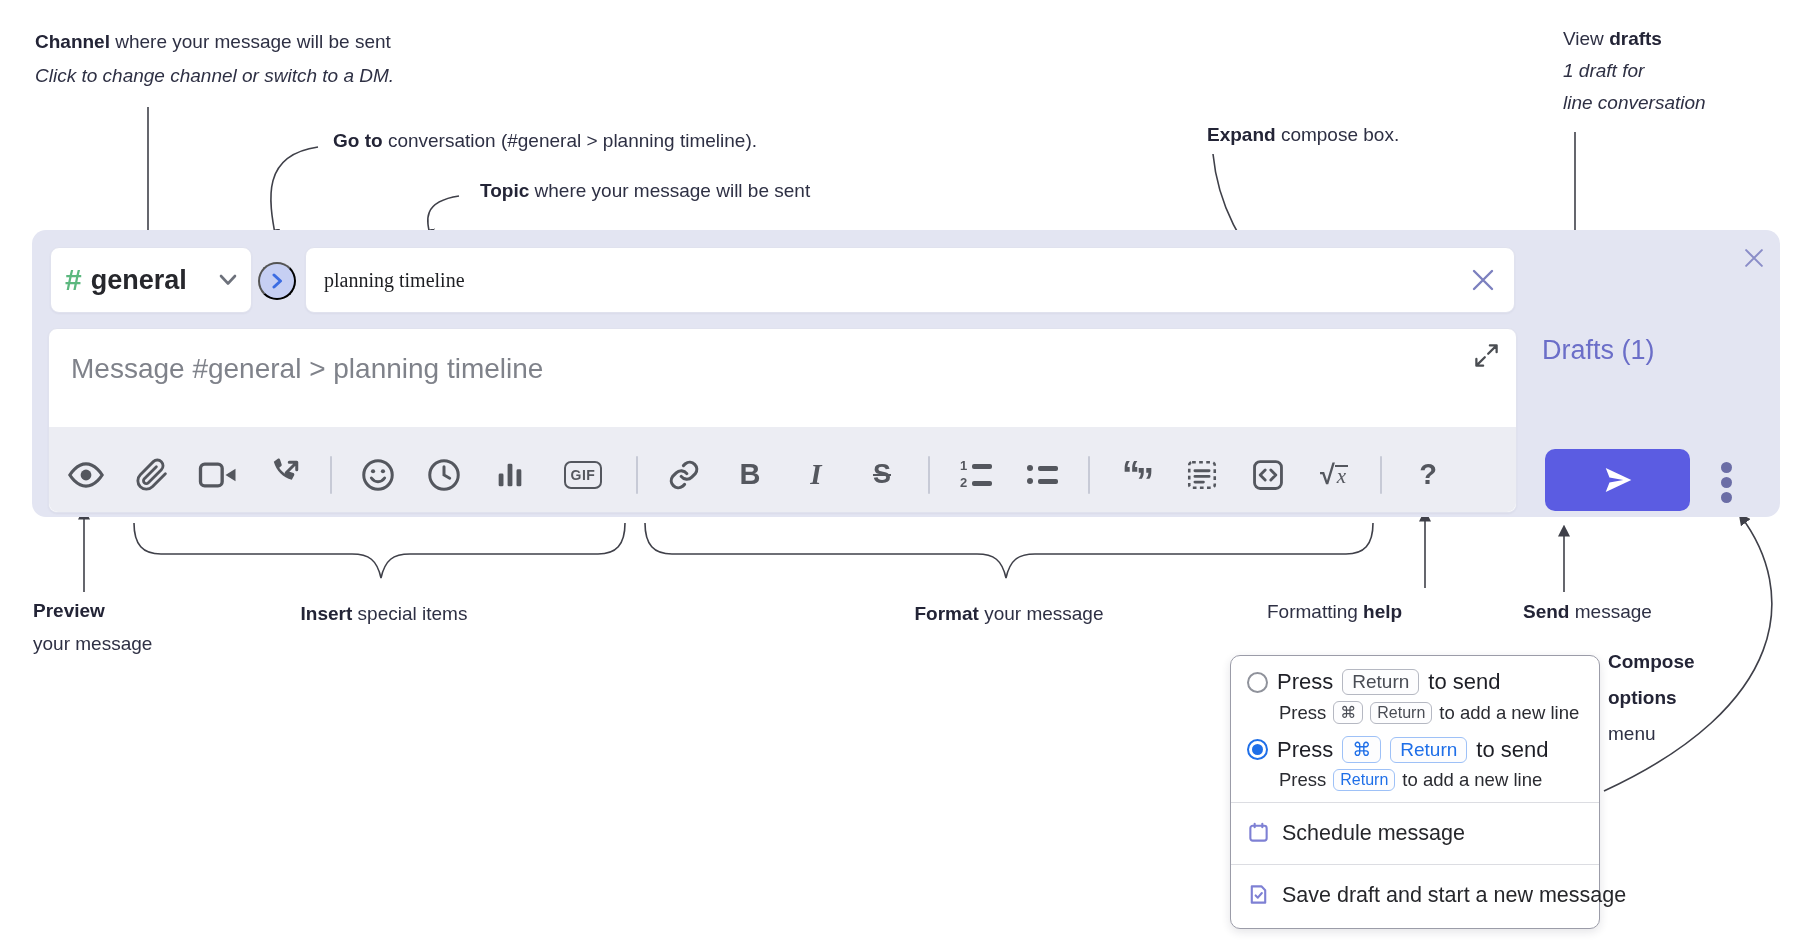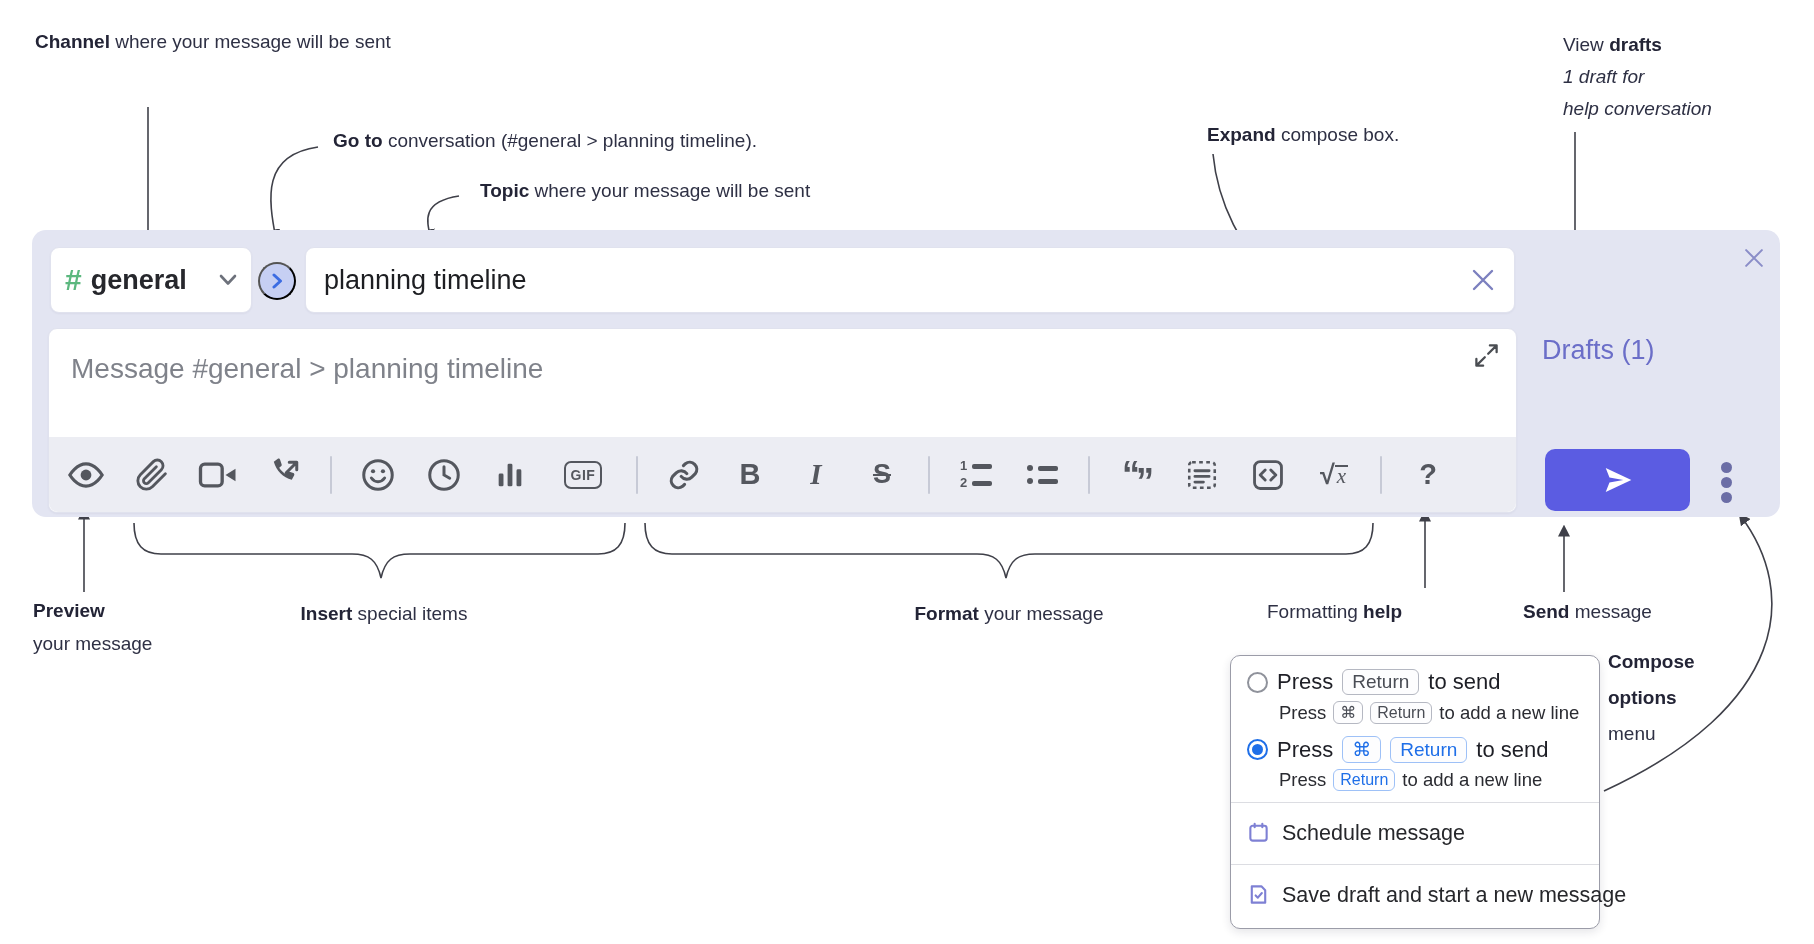--- a/index.html
+++ b/index.html
@@ -12,26 +12,26 @@
   .ann .it{font-style:italic;}
   svg.lines{position:absolute;left:0;top:0;width:1814px;height:944px;pointer-events:none;}
   
   .panel{left:32px;top:230px;width:1748px;height:287px;background:#e3e5f2;border-radius:14px;}
   .whitebox{background:#fff;border:1px solid #e0e2ee;box-shadow:0 1px 2px rgba(40,40,80,.05);border-radius:9px;}
   .chanbox{left:50px;top:247px;width:202px;height:66px;display:flex;align-items:center;padding:0 14px;box-sizing:border-box;gap:9px;cursor:pointer;}
   .hash{color:#5cb87f;font-weight:700;font-size:30px;line-height:1;}
   .channame{font-size:27px;font-weight:600;color:#26272c;flex:1;}
   .circlebtn{left:258px;top:262px;width:38px;height:38px;border-radius:50%;background:#c6cff3;display:flex;align-items:center;justify-content:center;cursor:pointer;}
   .topicbox{left:305px;top:247px;width:1210px;height:66px;display:flex;align-items:center;padding:0 18px;box-sizing:border-box;}
-  .topicbox input{flex:1;border:none;outline:none;font-family:Liberation Sans, sans-serif;font-size:27px;color:#1d1e22;background:transparent;padding:0;}
+  .topicbox input{flex:1;border:none;outline:none;font-family:Liberation Serif, serif;font-size:20px;color:#1d1e22;background:transparent;padding:0;}
   .iconbtn{background:none;border:none;padding:0;cursor:pointer;display:flex;align-items:center;justify-content:center;color:#54575e;}
   .msgbox{left:48px;top:328px;width:1467px;height:183px;}
   .placeholder{position:absolute;left:22px;top:24px;font-size:28px;color:#7f828a;text-align:center;}
   .expandbtn{position:absolute;right:16px;top:13px;color:#4a4d52;}
-  .toolbar{position:absolute;left:0;right:0;bottom:0;height:75px;background:#ecedf3;border-radius:0 0 9px 9px;display:flex;align-items:center;padding:0 0 0 17px;gap:26px;}
+  .toolbar{position:absolute;left:0;right:0;bottom:0;height:75px;background:#ecedf3;border-radius:0 0 9px 9px;display:flex;align-items:center;padding:10px 0 0 17px;gap:26px;}
   .tbtn{width:40px;height:44px;}
   .tdiv{width:2px;height:38px;background:#c7cad6;border-radius:1px;}
   .tb-b{font-weight:800;font-size:29px;font-family:"Liberation Sans",sans-serif;}
   .tb-i{font-style:italic;font-weight:600;font-size:29px;font-family:"Liberation Serif",serif;}
   .tb-s{font-weight:700;font-size:27px;text-decoration:line-through;}
   .gifbadge{border:2.5px solid #54575e;border-radius:7px;font-size:14px;font-weight:700;padding:4px 5px;letter-spacing:.5px;}
   .olicon,.ulicon{display:flex;flex-direction:column;gap:7px;}
   .olrow,.ulrow{display:flex;align-items:center;gap:5px;}
   .olnum{font-size:13px;font-weight:700;line-height:10px;}
   .olbar{width:20px;height:5px;background:currentColor;border-radius:2px;}
@@ -80,38 +80,39 @@
     <path d="M1425 588 L1425 512" marker-end="url(#ah)"></path>
     <path d="M1564 592 L1564 527" marker-end="url(#ah)"></path>
     <path d="M1604 791 C1788 706 1799 593 1740 515" marker-end="url(#ah)"></path>
     <path d="M134 523 C134 545 143 554 161 554 L352 554 C369 554 377 560 381 578 C385 560 393 554 410 554 L598 554 C616 554 625 545 625 523"></path>
     <path d="M645 523 C645 545 654 554 672 554 L977 554 C994 554 1002 560 1006 578 C1010 560 1018 554 1035 554 L1346 554 C1364 554 1373 545 1373 523"></path>
   </g>
 </svg>
 
 <div class="abs ann" style="left:35px;top:25px;">
   <div><b>Channel</b><span> where your message will be sent</span></div>
+  <div class="it">Click to change channel or switch to a DM.</div>
 </div>
 
 <div class="abs ann" style="left:333px;top:124px;">
   <b>Go to</b><span> conversation (#general &gt; planning timeline).</span>
 </div>
 
 <div class="abs ann" style="left:480px;top:174px;">
   <b>Topic</b><span> where your message will be sent</span>
 </div>
 
 <div class="abs ann" style="left:1207px;top:118px;">
   <b>Expand</b><span> compose box.</span>
 </div>
 
-<div class="abs ann" style="left:1563px;top:29px;line-height:32px;">
+<div class="abs ann" style="left:1563px;top:23px;line-height:32px;">
   <div><span>View </span><b>drafts</b></div>
   <div class="it">1 draft for</div>
-  <div class="it">help conversation</div>
+  <div class="it">line conversation</div>
 </div>
 
 <div class="abs panel">
 
   <button class="abs closex" style="left:1705px;top:11px;">
     <svg width="28" height="28" viewBox="0 0 28 28">
       <path d="M4 4 L24 24 M24 4 L4 24" stroke="#8a8dc8" stroke-width="2.6" stroke-linecap="round" fill="none"></path>
     </svg>
   </button>
 

